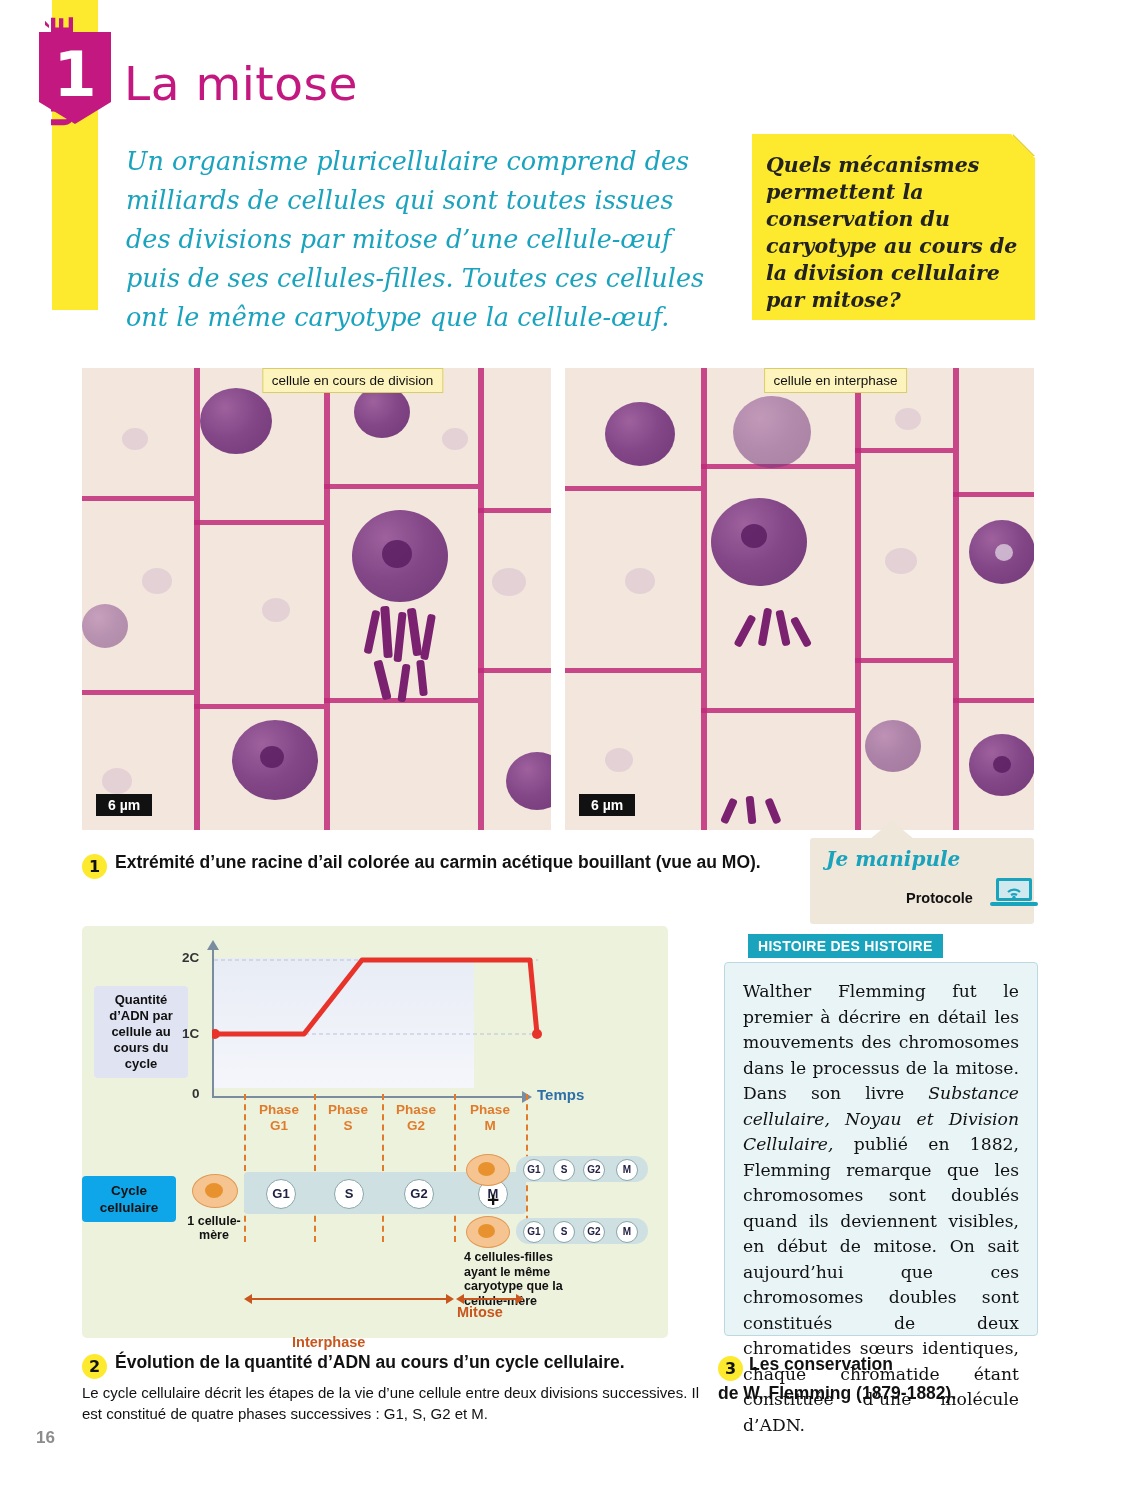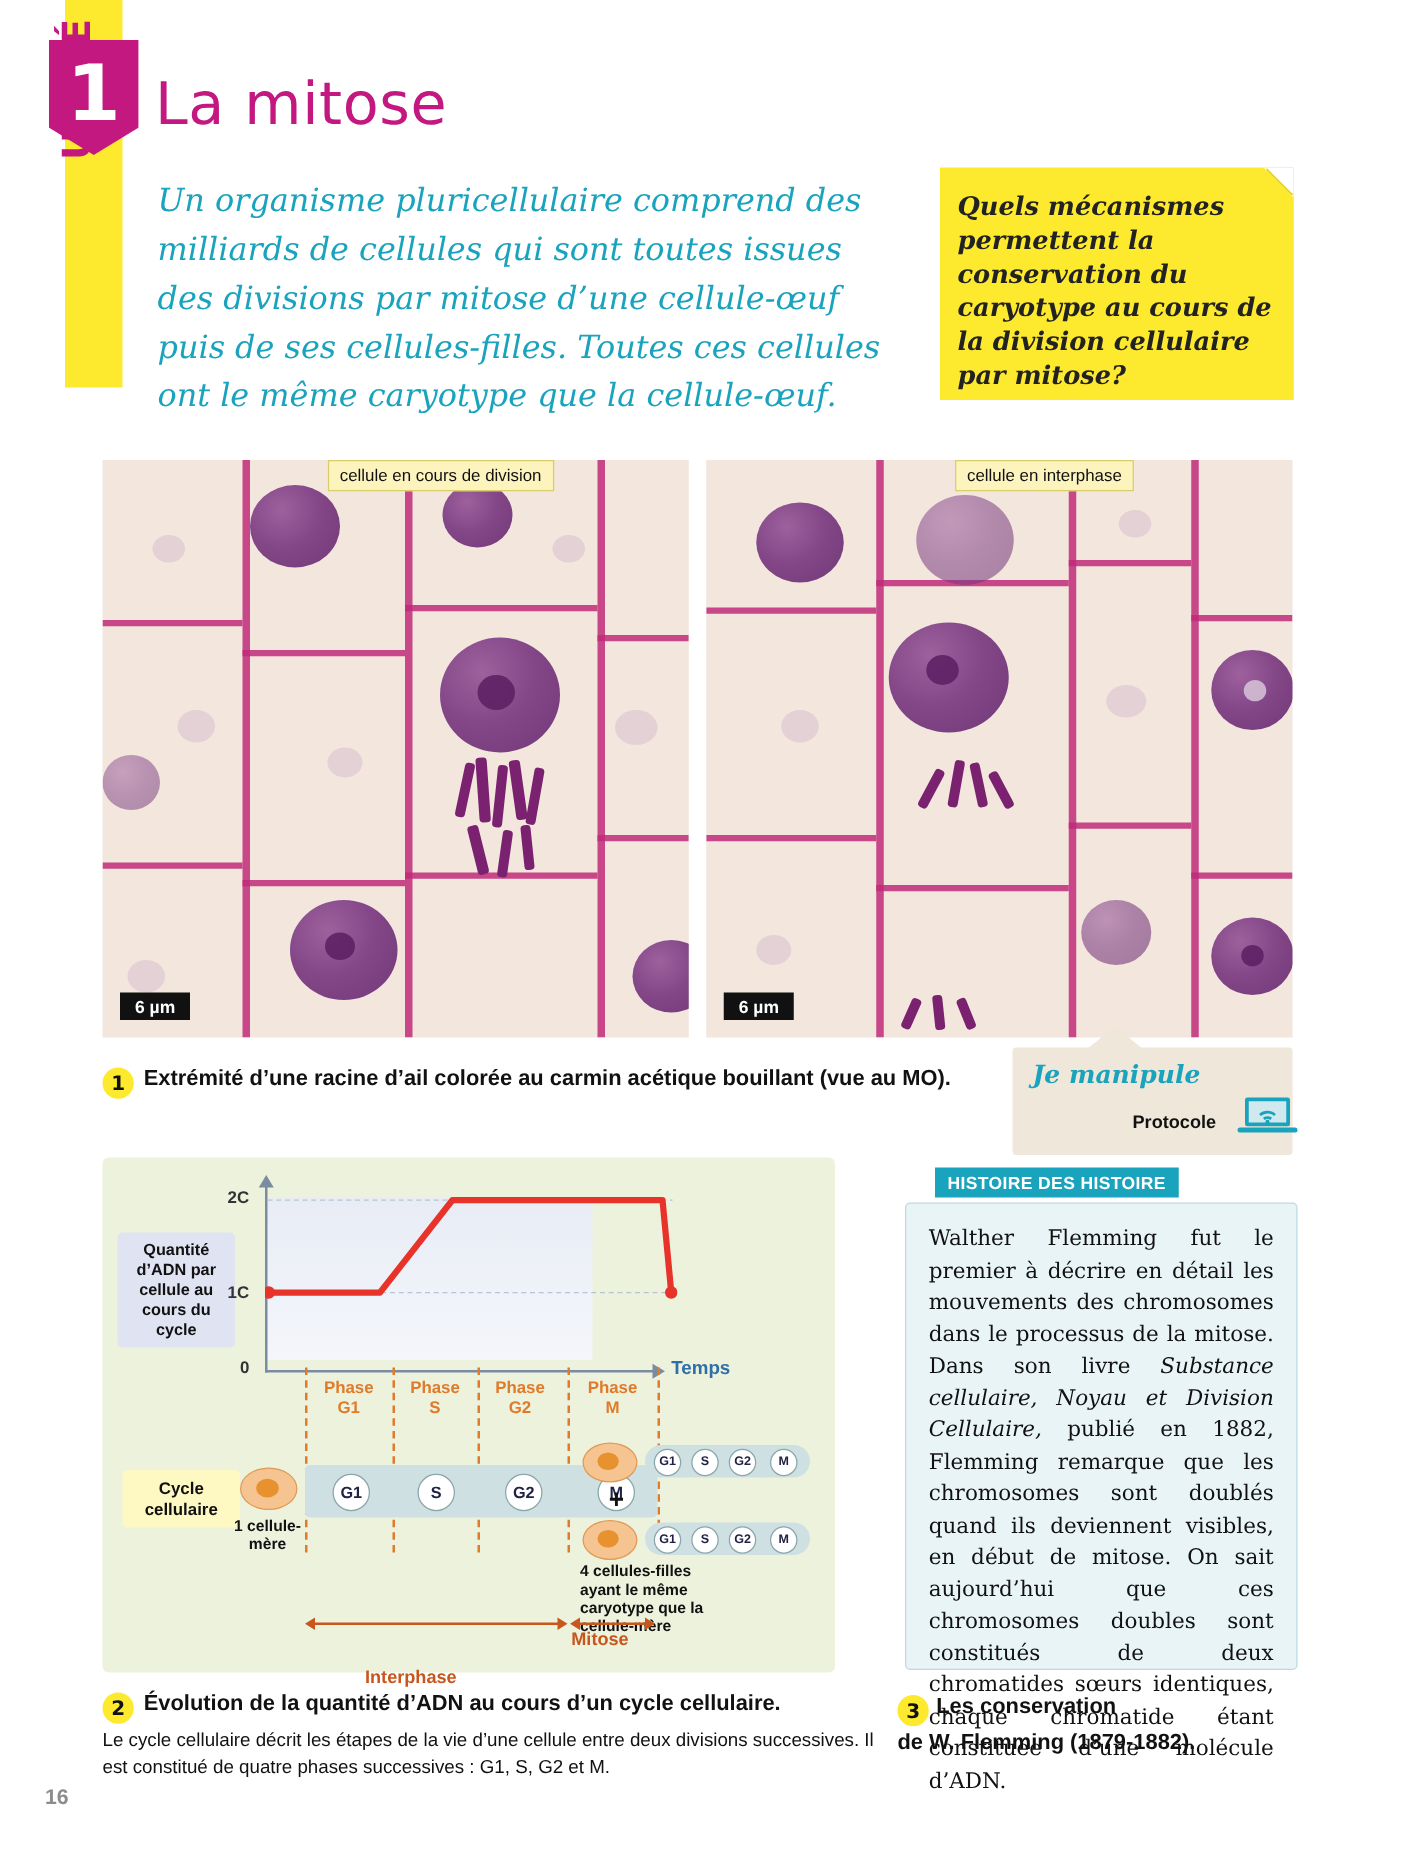--- a/index.html
+++ b/index.html
@@ -133,22 +133,22 @@
   .arrow-right{position:absolute;left:440px;top:165px;border-top:6px solid transparent;border-bottom:6px solid transparent;border-left:10px solid #7a8ca0;}
   .tick-lab{position:absolute;font-size:13.5px;color:#333;font-weight:bold;font-family:"Liberation Sans",sans-serif;}
   .curve{position:absolute;left:130px;top:20px;}
   .temps{position:absolute;left:455px;top:160px;font-size:15px;font-weight:bold;color:#2f6fa8;}
   .qty-box{
     position:absolute;left:12px;top:60px;width:86px;
     background:#dfe3f2;border-radius:4px;padding:6px 4px;
     font-size:13px;font-weight:bold;text-align:center;line-height:16px;color:#111;
   }
   .cyc-box{
-    position:absolute;left:16px;top:250px;width:86px;
-    background:#fef9c3;border-radius:4px;padding:6px 4px;
+    position:absolute;left:0;top:250px;width:86px;
+    background:#0ea5e9;border-radius:4px;padding:6px 4px;
     font-size:13.5px;font-weight:bold;text-align:center;line-height:17px;color:#111;
   }
   .phase-lab{
     position:absolute;top:176px;width:64px;text-align:center;
     font-size:13.5px;font-weight:bold;color:#e07b2c;line-height:16px;
   }
   .vdash{position:absolute;width:0;border-left:2px dashed #e07b2c;}
   .phase-strip{
     position:absolute;left:162px;top:246px;width:282px;height:42px;
     background:#cfe0e2;border-radius:4px;

